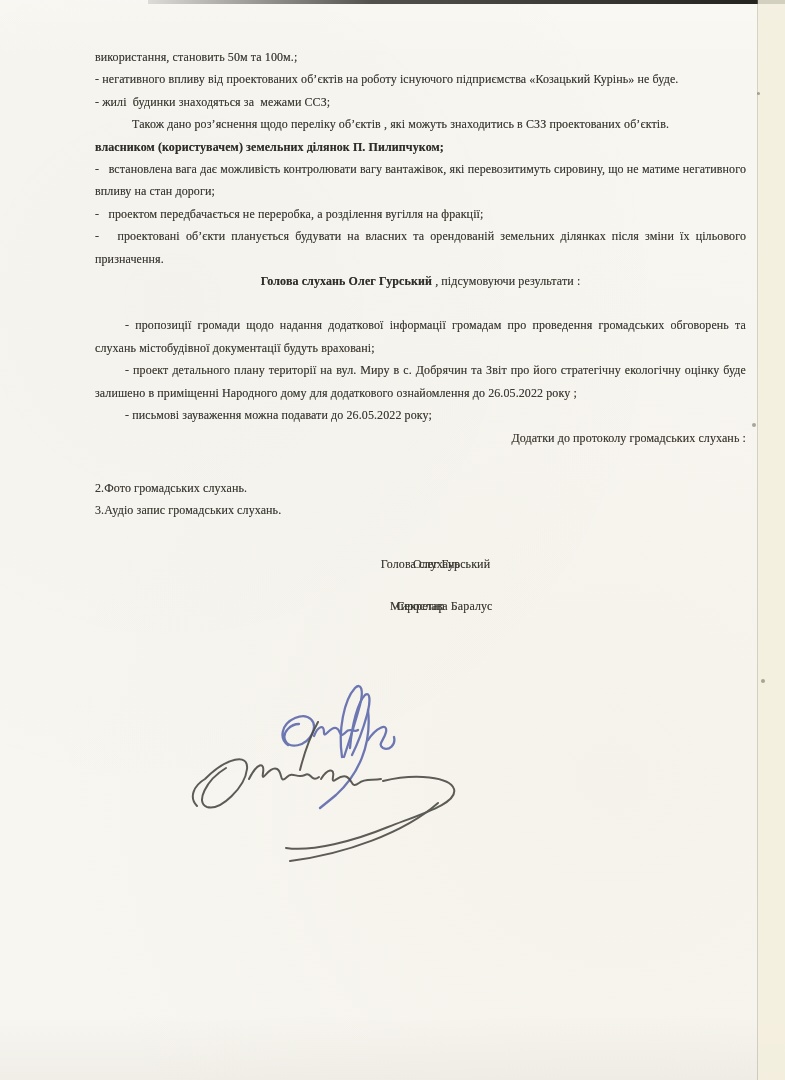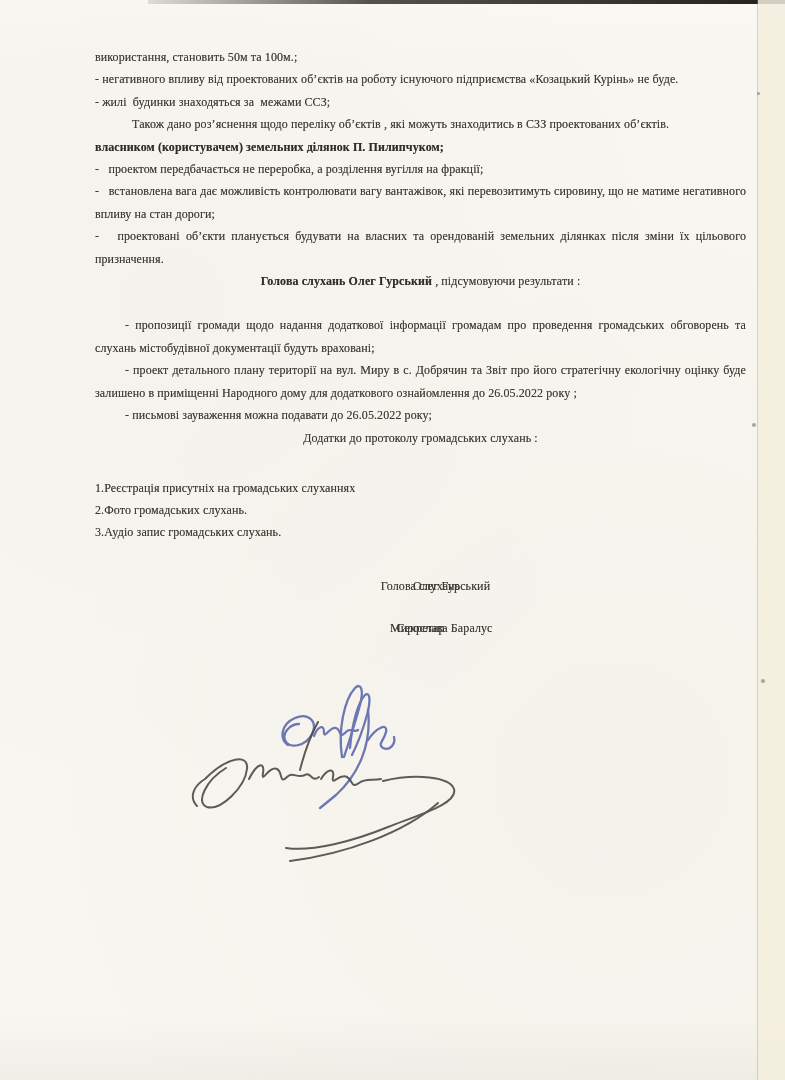--- a/index.html
+++ b/index.html
@@ -45,21 +45,21 @@
     text-align:justify;
     text-shadow:0 0 0.5px rgba(60,58,50,0.55);
   }
   .content p { margin:0; }
   .indent    { text-indent:37px; }
   .indent-sm { text-indent:30px; }
   .bold      { font-weight:bold; color:#2f2d28; }
   .heading   { margin-top:20px; text-align:center;font-family:Liberation Serif, serif; }
   .results   { margin-top:22px; }
   .spread    { word-spacing:16px; }
-  .appendix-heading { margin-top:16px; text-align:center; }
+  .appendix-heading { margin-top:16px; text-align:right; }
   .attachments { margin-top:28px; text-align:left; line-height:22px; }
   .signatures { margin-top:32px; text-align:center; }
   .sig-row { position:relative; height:22px; margin-bottom:20px; }
   .sig-name { position:absolute; top:0; }
   .sig-name-1 { left:318px; }
   .sig-name-2 { left:295px; }
 
   
   .ink-overlay {
     position:absolute; left:0; top:0; width:785px; height:1080px;
@@ -82,36 +82,35 @@
   <div class="speck s2"></div>
   <div class="speck s3"></div>
 
   <div class="content">
 
     <p>використання, становить 50м та 100м.;</p>
     <p>- негативного впливу від проектованих об’єктів на роботу існуючого підприємства «Козацький Курінь» не буде.</p>
     <p>- жилі&nbsp; будинки знаходяться за&nbsp; межами ССЗ;</p>
     <p class="indent">Також дано роз’яснення щодо переліку об’єктів , які можуть знаходитись в СЗЗ проектованих об’єктів.</p>
     <p class="bold">власником (користувачем) земельних ділянок П. Пилипчуком;</p>
+    <p>-&nbsp;&nbsp; встановлена вага дає можливість контролювати вагу вантажівок, які перевозитимуть сировину, що не матиме негативного впливу на стан дороги;</p>
     <p>-&nbsp;&nbsp; проектом передбачається не переробка, а розділення вугілля на фракції;</p>
-    <p>-&nbsp;&nbsp; встановлена вага дає можливість контролювати вагу вантажівок, які перевозитимуть сировину, що не матиме негативного впливу на стан дороги;</p>
     <p>-&nbsp;&nbsp; проектовані об’єкти планується будувати на власних та орендованій земельних ділянках після зміни їх цільового призначення.</p>
 
     <p class="heading"><span class="bold">Голова слухань Олег Гурський</span><span> , підсумовуючи результати :</span></p>
 
     <div class="results">
       <p class="indent-sm">- пропозиції громади щодо надання додаткової інформації громадам про проведення громадських обговорень та слухань містобудівної документації будуть враховані;</p>
       <p class="indent-sm">- проект детального плану території на вул. Миру в с. Добрячин та Звіт про його стратегічну екологічну оцінку буде залишено в приміщенні Народного дому для додаткового ознайомлення до 26.05.2022 року ;</p>
       <p class="indent-sm">- письмові зауваження можна подавати до 26.05.2022 року;</p>
     </div>
 
     <p class="appendix-heading">Додатки до протоколу громадських слухань :</p>
 
     <div class="attachments">
-      <p>1.Реєстрація присутніх на громадських слуханнях</p>
       <p>2.Фото громадських слухань.</p>
       <p>3.Аудіо запис громадських слухань.</p>
     </div>
 
     <div class="signatures">
       <div class="sig-row">
         <span>Голова слухань</span>
         <span class="sig-name sig-name-1">Олег Гурський</span>
       </div>
       <div class="sig-row">

